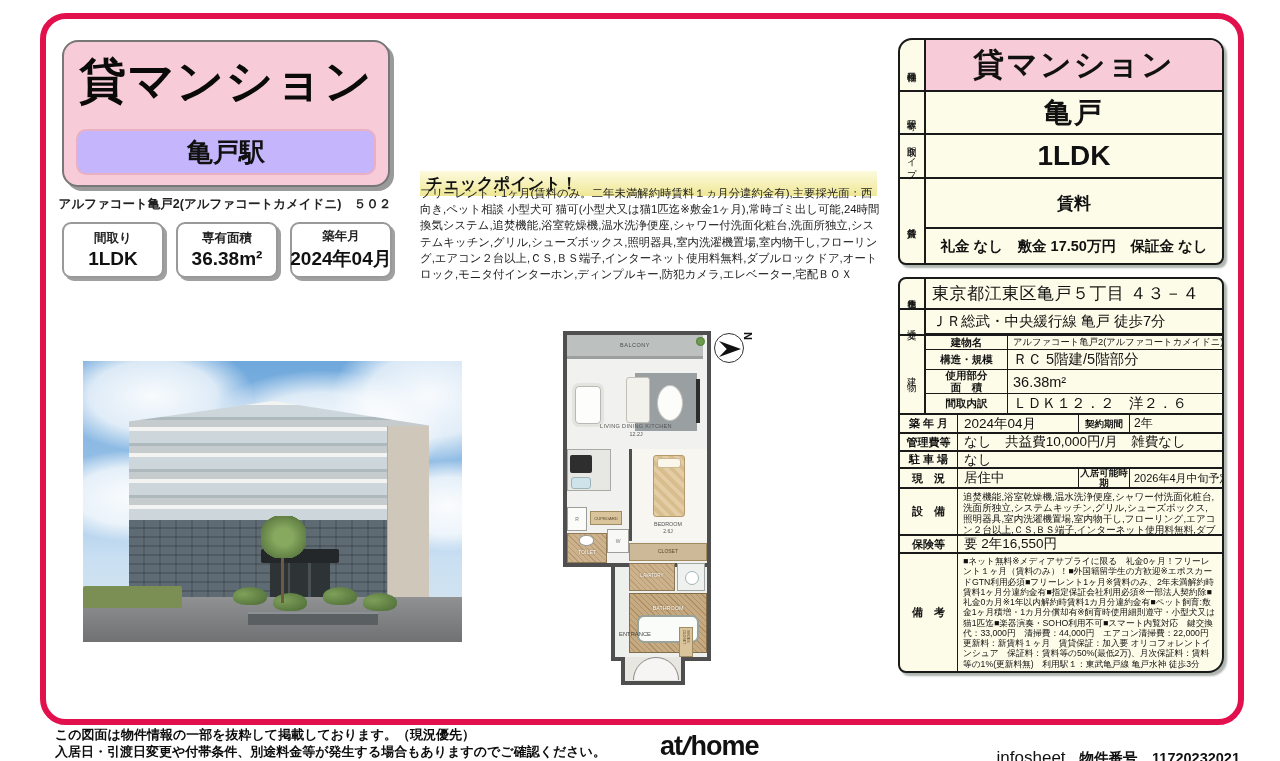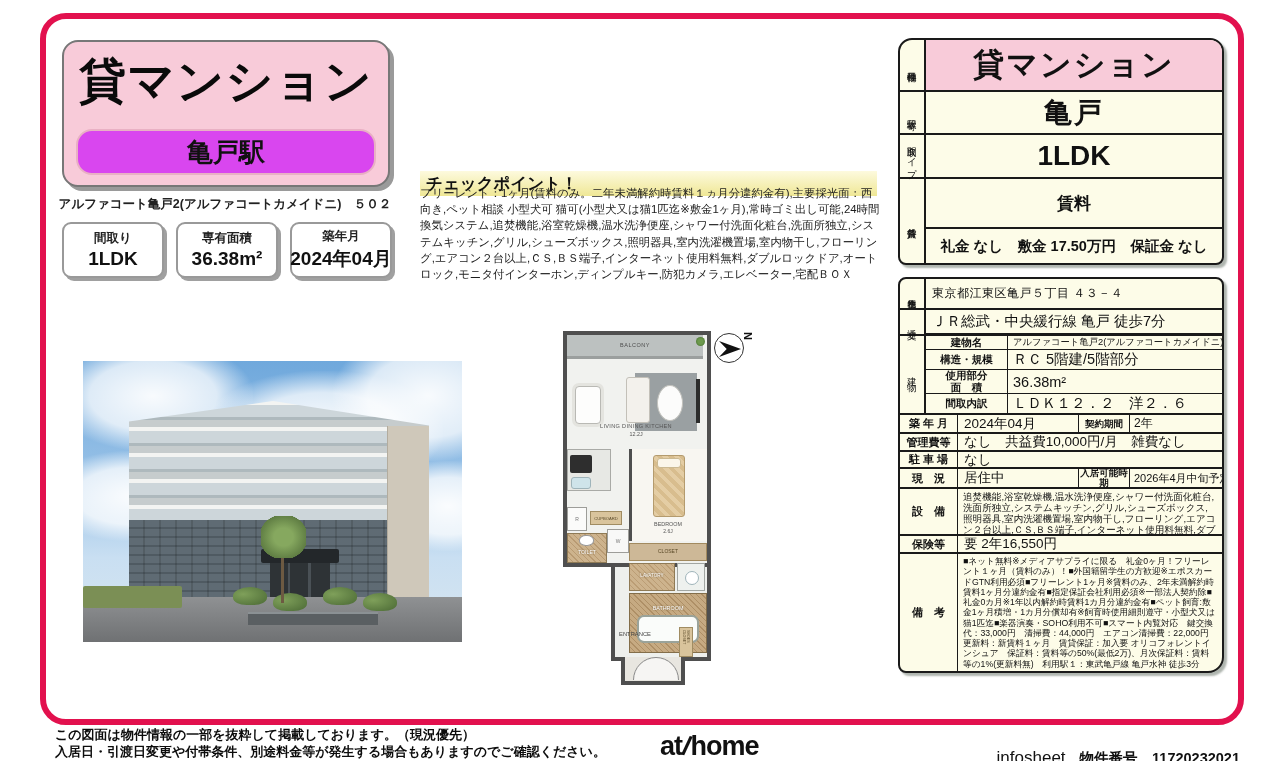--- a/index.html
+++ b/index.html
@@ -5,21 +5,21 @@
   * { margin:0; padding:0; box-sizing:border-box; }
   html,body { width:1280px; height:761px; background:#fff; font-family:"Liberation Sans","DejaVu Sans",sans-serif; color:#111; }
   #sheet { position:relative; width:1280px; height:761px; overflow:hidden; background:#fff; }
 
   
   .frame { position:absolute; left:40px; top:13px; width:1204px; height:712px; border:6px solid #e2114e; border-radius:26px; background:#fff; }
 
   
   .titlebox { position:absolute; left:62px; top:40px; width:328px; height:147px; background:#f8cbd9; border:2px solid #777; border-radius:16px; box-shadow:4px 4px 0 #9a9a9a; }
   .titlebox .big { position:absolute; top:8px; left:0; width:100%; text-align:center; font-size:47px; font-weight:bold; letter-spacing:1px; color:#0a0a0a; }
-  .stationbox { position:absolute; left:12px; bottom:10px; width:300px; height:46px; background:#d946ef; border:2px solid #e9b0c4; border-radius:16px; display:flex; align-items:center; justify-content:center; font-size:26px; font-weight:bold; }
+  .stationbox { position:absolute; left:12px; bottom:10px; width:300px; height:46px; background:#c4b5fd; border:2px solid #e9b0c4; border-radius:10px; display:flex; align-items:center; justify-content:center; font-size:26px; font-weight:bold; }
   .bldg-name-line { position:absolute; left:50px; top:196px; width:350px; text-align:center; font-size:12.5px; font-weight:bold; color:#222; }
 
   
   .badges { position:absolute; left:62px; top:222px; width:330px; display:flex; gap:12px; }
   .badge { width:102px; height:56px; background:#fff; border:2px solid #999; border-radius:9px; box-shadow:3px 3px 0 #a0a0a0; display:flex; flex-direction:column; align-items:center; justify-content:center; }
   .badge .bl { font-size:12.5px; font-weight:bold; color:#222; }
   .badge .bv { font-size:19px; font-weight:bold; margin-top:1px; white-space:nowrap; }
 
   
   .photo { position:absolute; left:83px; top:361px; width:379px; height:281px; overflow:hidden; background:linear-gradient(to bottom,#6fa8dc 0%,#9cc4e8 45%,#c9dff2 70%,#d8e6ef 100%); }
@@ -114,21 +114,21 @@
   .rent-main .rl { font-size:17px; font-weight:bold; }
   .rent-main .rv { font-size:29px; font-weight:bold; }
   .rent-sub { flex:1; display:flex; align-items:center; justify-content:center; font-size:14.5px; font-weight:bold; white-space:nowrap; }
 
   
   .t2 { position:absolute; left:898px; top:277px; width:326px; height:396px; background:#fdfce8; border:2px solid #1a1a1a; border-radius:8px 8px 16px 8px; box-shadow:3px 3px 2px rgba(110,120,110,.55); overflow:hidden; display:flex; flex-direction:column; font-size:14px; }
   .t2row { display:flex; border-bottom:2px solid #1a1a1a; align-items:stretch; }
   .t2row:last-child { border-bottom:none; }
   .val { display:flex; align-items:center; padding:0 6px; }
   .r-loc { height:48px; }
-  .r-loc .val { font-size:12px; letter-spacing:.5px; }
+  .r-loc .val { font-size:17px; letter-spacing:.5px; }
   .r-tra { height:38px;text-align:center; }
   .tracol { flex:1; display:flex; flex-direction:column; }
   .tra1 { height:24px; border-bottom:1.5px solid #1a1a1a; display:flex; align-items:center; padding:0 6px; font-size:14.5px; }
   .tra2 { flex:1; }
   .r-bld { height:100px; }
   .bldcol { flex:1; display:flex; flex-direction:column; }
   .bsub { display:flex; border-bottom:1.5px solid #1a1a1a; flex:1; }
   .bsub:last-child { border-bottom:none; }
   .bsl { width:82px; min-width:82px; border-right:1.5px solid #1a1a1a; display:flex; flex-direction:column; align-items:center; justify-content:center; font-size:10.5px; font-weight:bold; line-height:1.1; }
   .bsv { flex:1; display:flex; align-items:center; padding:0 5px; font-size:14.5px; white-space:nowrap; }

